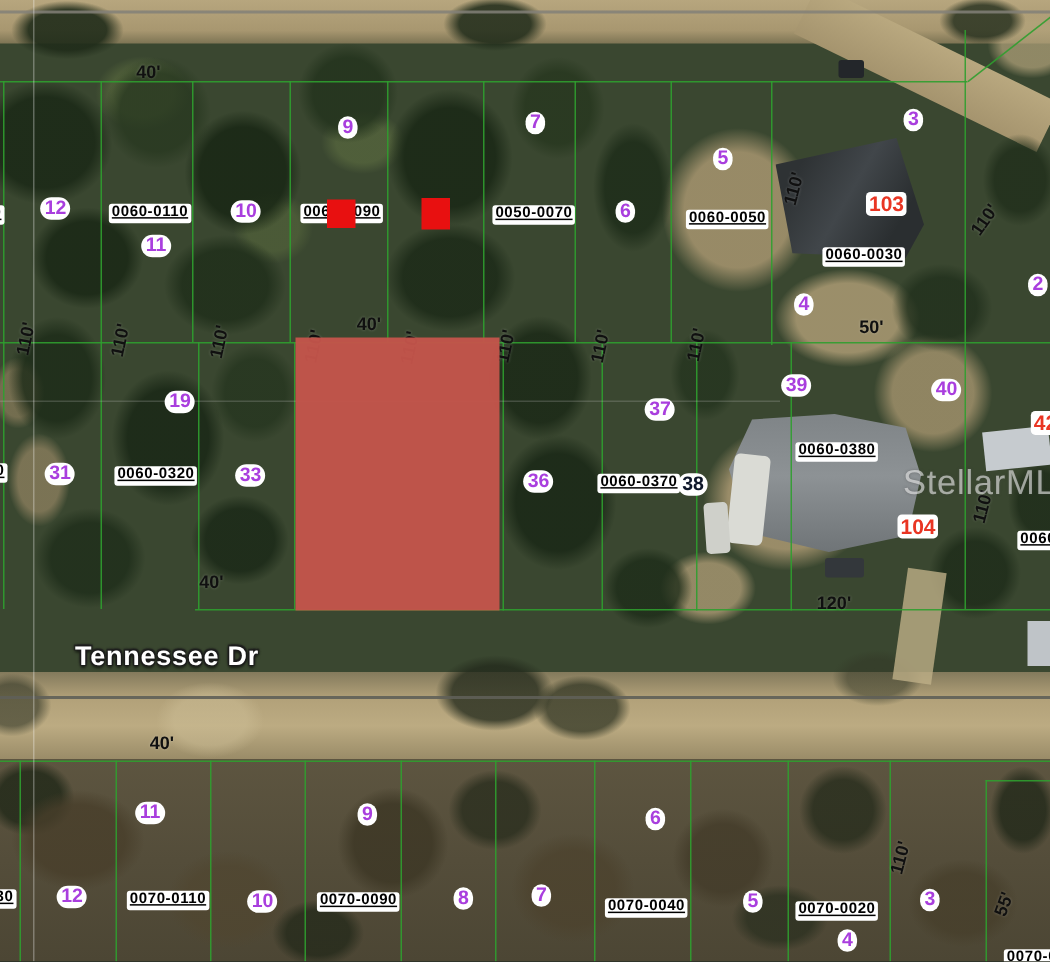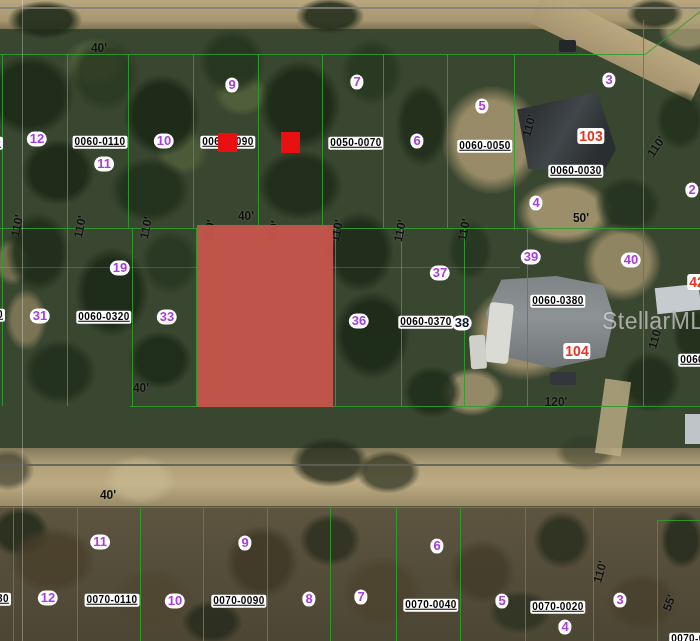--- a/index.html
+++ b/index.html
@@ -226,20 +226,21 @@
       <div class="lbl lot-num" style="left: 245px; top: 543px; color: rgb(169, 62, 222);">9</div>
       <div class="lbl lot-num" style="left: 437px; top: 546px; color: rgb(169, 62, 222);">6</div>
       <div class="lbl lot-num" style="left: 48px; top: 598px; color: rgb(169, 62, 222);">12</div>
       <div class="lbl lot-num" style="left: 175px; top: 601px; color: rgb(169, 62, 222);">10</div>
       <div class="lbl lot-num" style="left: 309px; top: 599px; color: rgb(169, 62, 222);">8</div>
       <div class="lbl lot-num" style="left: 361px; top: 597px; color: rgb(169, 62, 222);">7</div>
       <div class="lbl lot-num" style="left: 502px; top: 601px; color: rgb(169, 62, 222);">5</div>
       <div class="lbl lot-num" style="left: 620px; top: 600px; color: rgb(169, 62, 222);">3</div>
       <div class="lbl lot-num" style="left: 565px; top: 627px; color: rgb(169, 62, 222);">4</div>
       <div class="lbl house-num" style="left: 591px; top: 136px; color: rgb(233, 53, 35);">103</div>
-      <div class="lbl house-num" style="left: 577px; top: 351px; color: rgb(233, 53, 35);">104</div>
+      <div class="lbl house-num" style="left: 612px; top: 351px; color: rgb(233, 53, 35);">104</div>
       <div class="lbl house-num" style="left: 697px; top: 282px; color: rgb(233, 53, 35);">42</div>
       <div class="highlight" style="left: 197px; top: 225px; width: 136px; height: 182px; background: rgb(196, 84, 75); opacity: 0.96;"></div>
       <div class="marker" style="left: 218px; top: 133px; width: 19px; height: 19px; background: rgb(232, 16, 16);"></div>
       <div class="marker" style="left: 281px; top: 132px; width: 19px; height: 21px; background: rgb(232, 16, 16);"></div>
     </div>
+  <div class="street-label">Tennessee Dr</div>
   <div class="watermark">StellarMLS</div>
 </div>
 
 </body></html>

